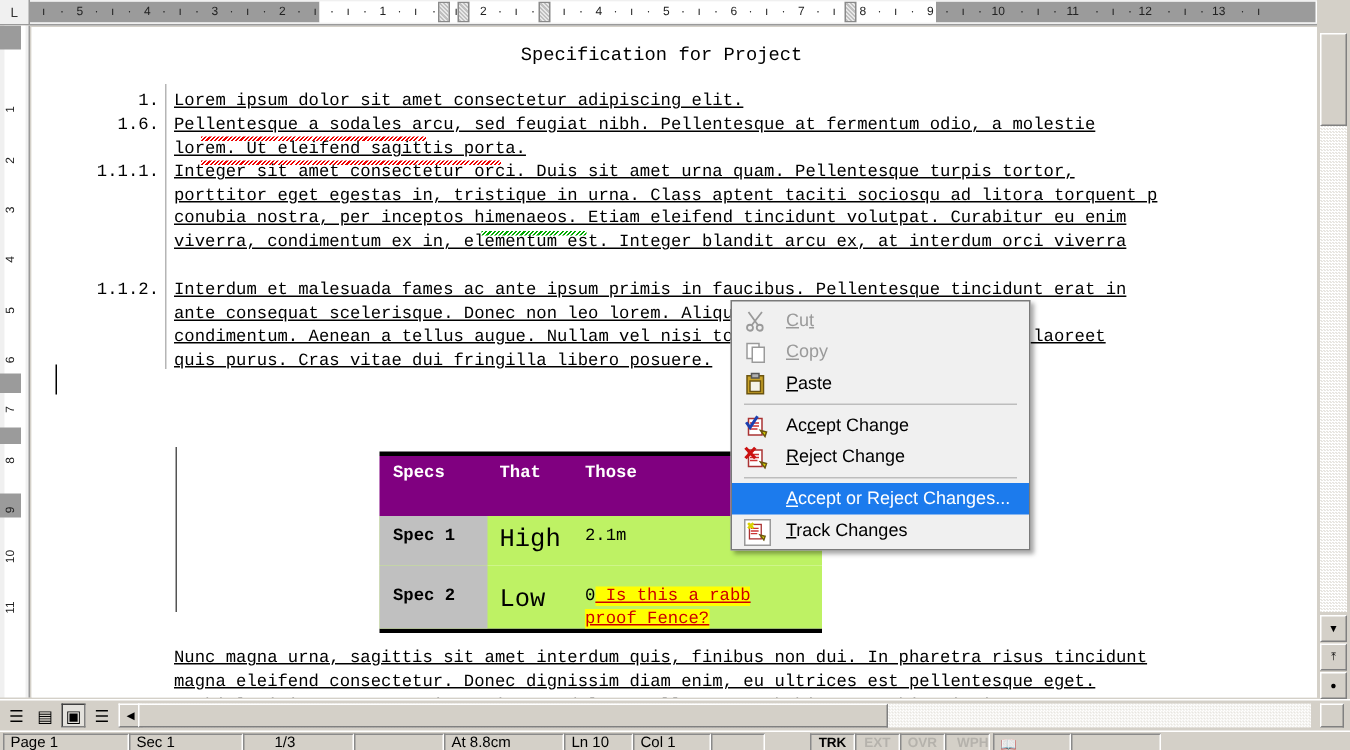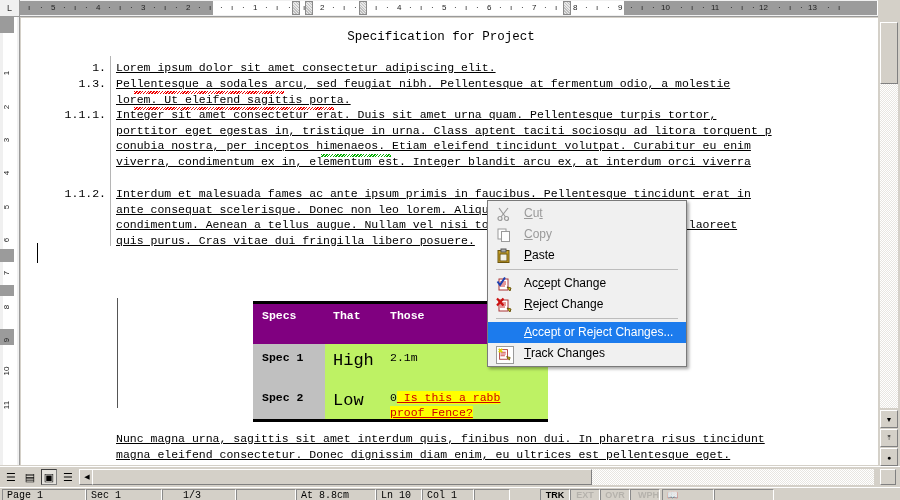--- a/index.html
+++ b/index.html
@@ -110,21 +110,21 @@
              background:repeating-conic-gradient(#e8e6e1 0% 25%,#ffffff 0% 50%) 0 0/2px 2px;}
   .hsb-thumb{position:absolute;left:92px;top:2px;width:500px;height:16px;background:#d4d0c8;
              border:1px solid #808080;border-top-color:#fff;border-left-color:#fff;box-sizing:border-box;}
   .hsb-r{position:absolute;right:4px;top:2px;width:16px;height:16px;background:#d4d0c8;
          border:1px solid #808080;border-top-color:#fff;border-left-color:#fff;box-sizing:border-box;}
 
   
   .status{position:absolute;left:0;top:487px;width:900px;height:13px;background:#d4d0c8;
           border-top:1px solid #ffffff;box-sizing:border-box;overflow:hidden;}
   .st-cell{position:absolute;top:1px;height:12px;line-height:12px;font-size:10px;color:#000;
-           font-family:Liberation Mono, monospace;
+           font-family:Liberation Sans, sans-serif;
            border:1px solid #9a9a9a;border-top-color:#8a8a8a;border-left-color:#8a8a8a;
            border-right-color:#ffffff;border-bottom-color:#ffffff;box-sizing:border-box;
            padding-left:4px;overflow:hidden;white-space:nowrap;}
   .st-tog{position:absolute;top:1px;height:12px;line-height:11px;width:30px;text-align:center;
           font-size:9px;font-weight:bold;
           border:1px solid #9a9a9a;border-top-color:#8a8a8a;border-left-color:#8a8a8a;
           border-right-color:#ffffff;border-bottom-color:#ffffff;box-sizing:border-box;}
   .st-on{color:#000;}
   .st-off{color:#b5b2ac;}
 </style>
@@ -239,26 +239,26 @@
   </div>
 
   <div class="doc">
     <div class="page">
 
       <div class="title doctext">Specification for Project</div>
 
       <div class="num doctext" style="left:0;top:42px;">1.</div>
       <div class="para doctext ins" style="top:42px;">Lorem ipsum dolor sit amet consectetur adipiscing elit.</div>
 
-      <div class="num doctext" style="left:0;top:58px;">1.3.</div>
+      <div class="num doctext" style="left:0;top:58px;">1.6.</div>
       <div class="para doctext ins" style="top:58px;">Pellentesque a sodales arcu, sed feugiat nibh. Pellentesque at fermentum odio, a molestie</div>
       <div class="para doctext ins" style="top:74px;">lorem. Ut eleifend sagittis porta.</div>
 
       <div class="num doctext" style="left:0;top:89px;">1.1.1.</div>
-      <div class="para doctext ins" style="top:89px;">Integer sit amet consectetur erat. Duis sit amet urna quam. Pellentesque turpis tortor,</div>
+      <div class="para doctext ins" style="top:89px;">Integer sit amet consectetur orci. Duis sit amet urna quam. Pellentesque turpis tortor,</div>
       <div class="para doctext ins" style="top:105px;">porttitor eget egestas in, tristique in urna. Class aptent taciti sociosqu ad litora torquent p</div>
       <div class="para doctext ins" style="top:120px;">conubia nostra, per inceptos himenaeos. Etiam eleifend tincidunt volutpat. Curabitur eu enim</div>
       <div class="para doctext ins" style="top:136px;">viverra, condimentum ex in, elementum est. Integer blandit arcu ex, at interdum orci viverra</div>
 
       <div class="num doctext" style="left:0;top:168px;">1.1.2.</div>
       <div class="para doctext ins" style="top:168px;">Interdum et malesuada fames ac ante ipsum primis in faucibus. Pellentesque tincidunt erat in</div>
       <div class="para doctext ins" style="top:184px;">ante consequat scelerisque. Donec non leo lorem. Aliquam sagittis ex ante eget</div>
       <div class="para doctext ins" style="top:199px;">condimentum. Aenean a tellus augue. Nullam vel nisi tortor. Nulla sollicitudin at, laoreet</div>
       <div class="para doctext ins" style="top:215px;">quis purus. Cras vitae dui fringilla libero posuere.</div>
 

